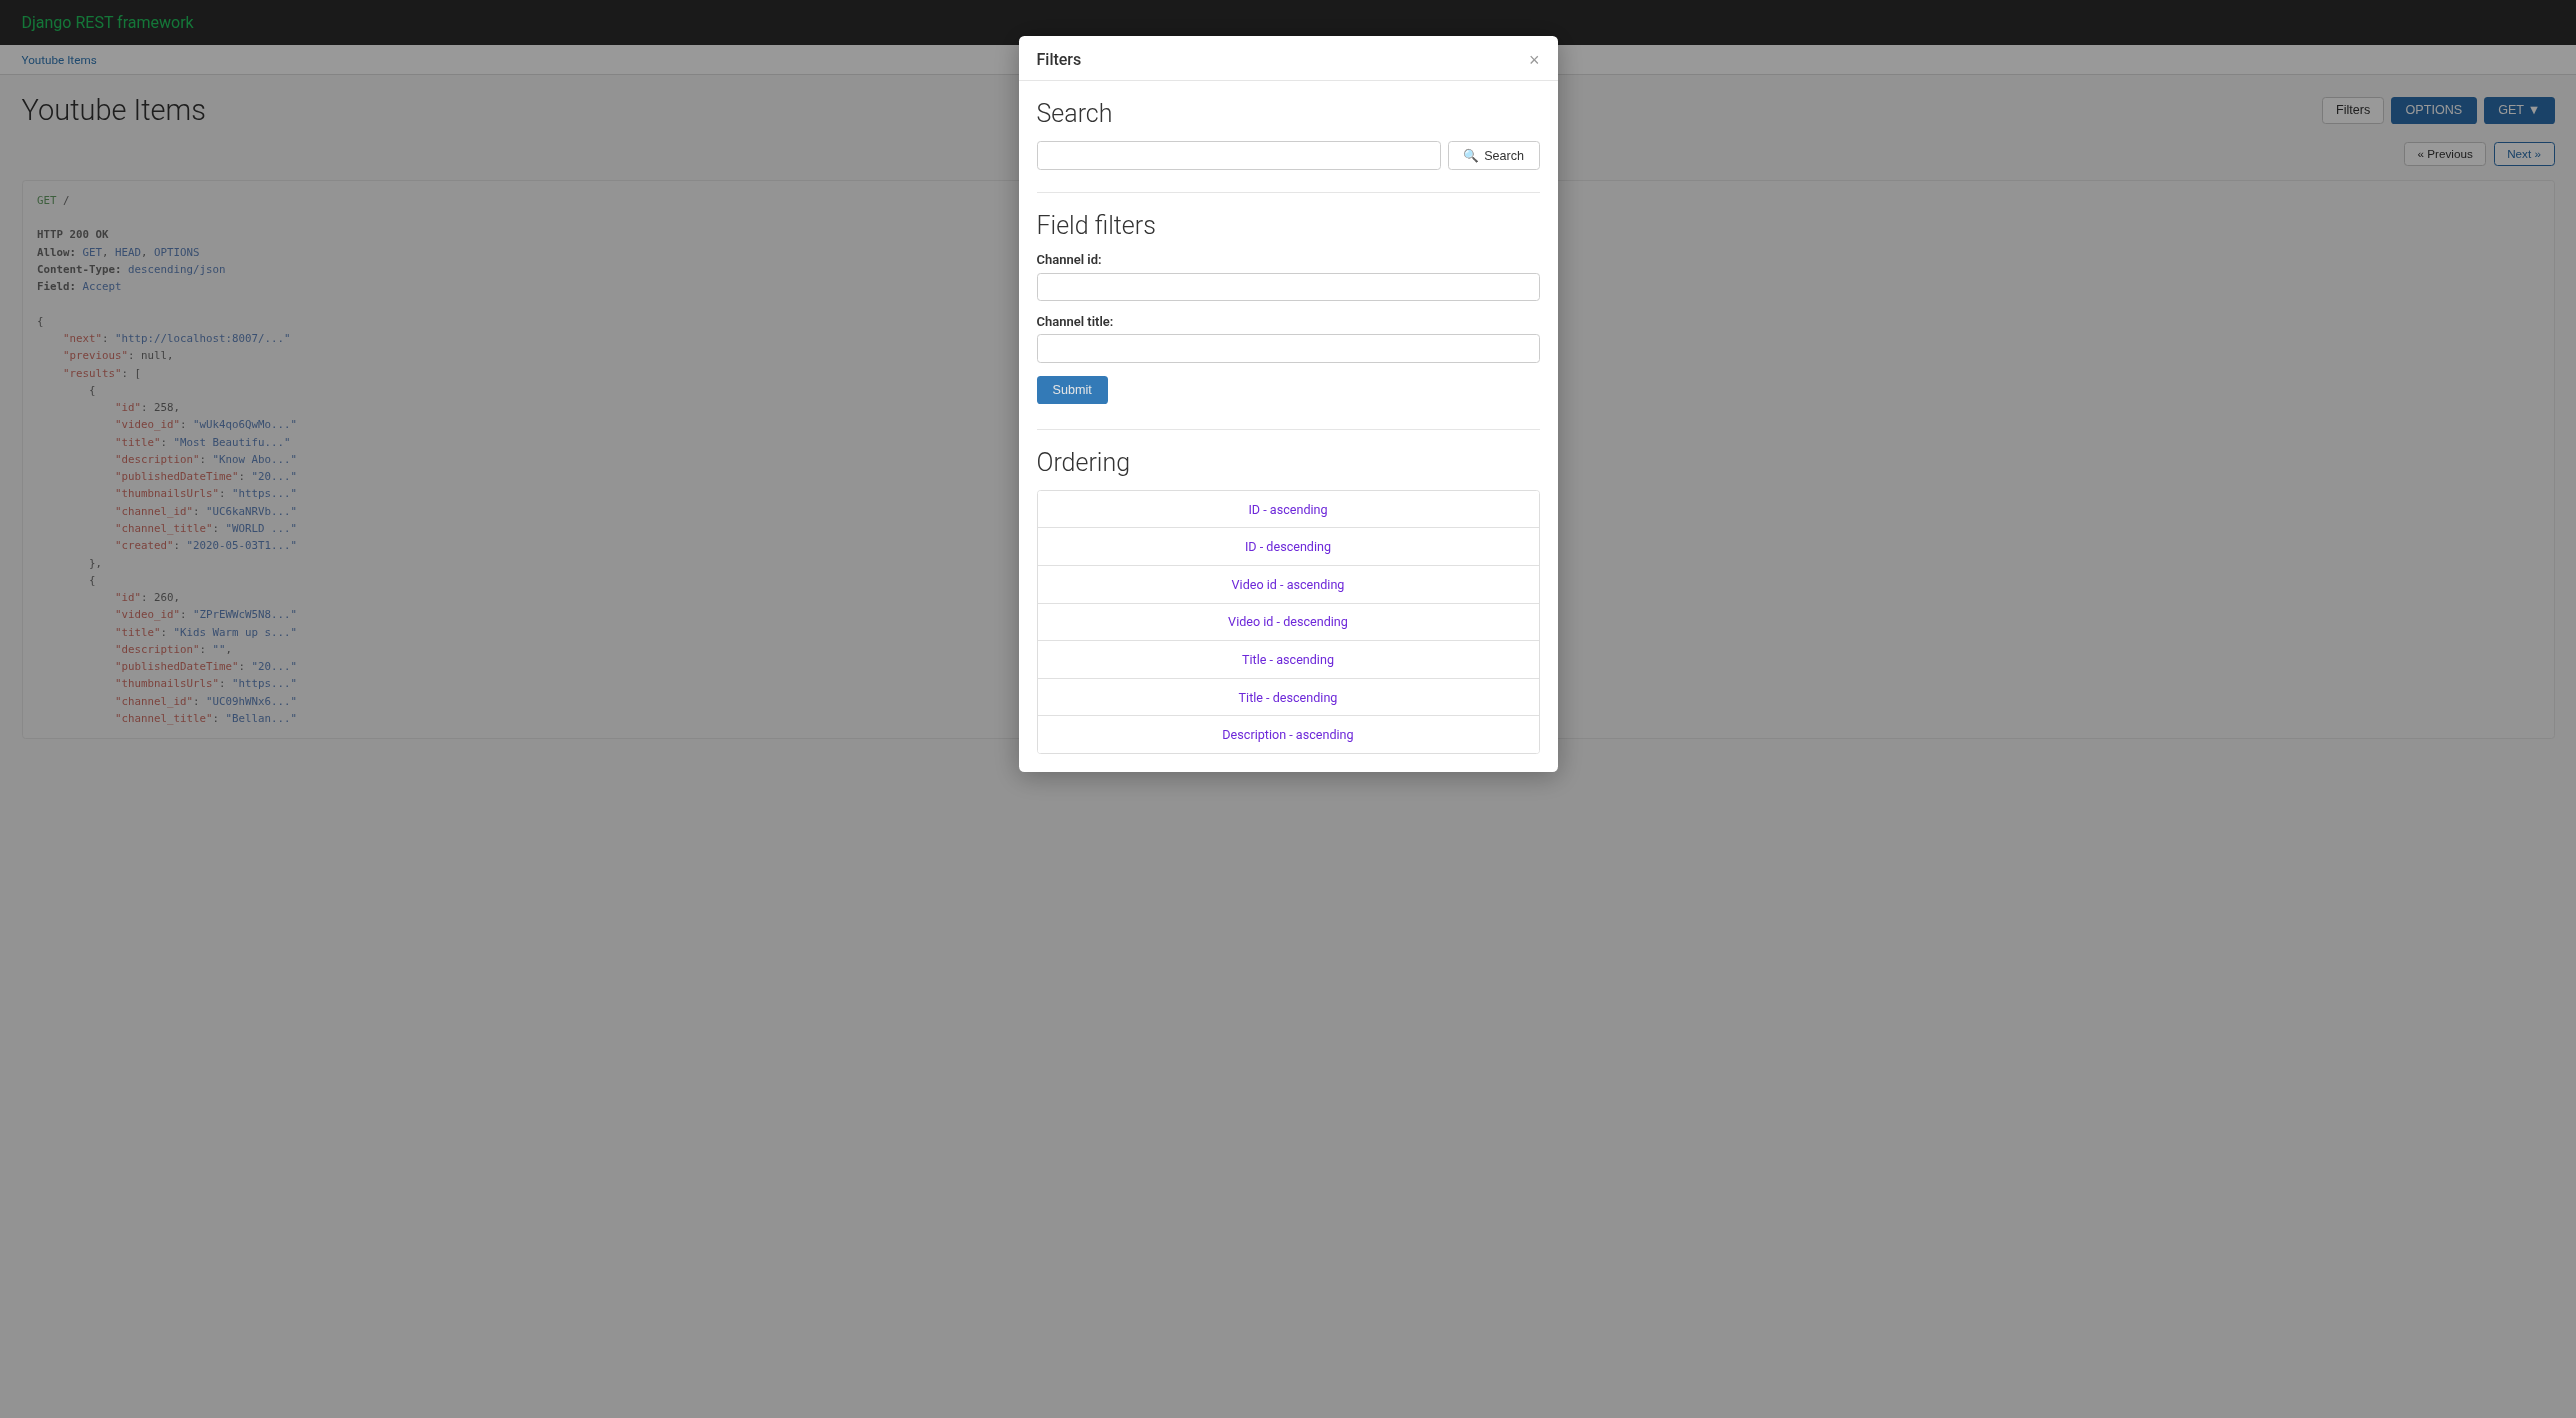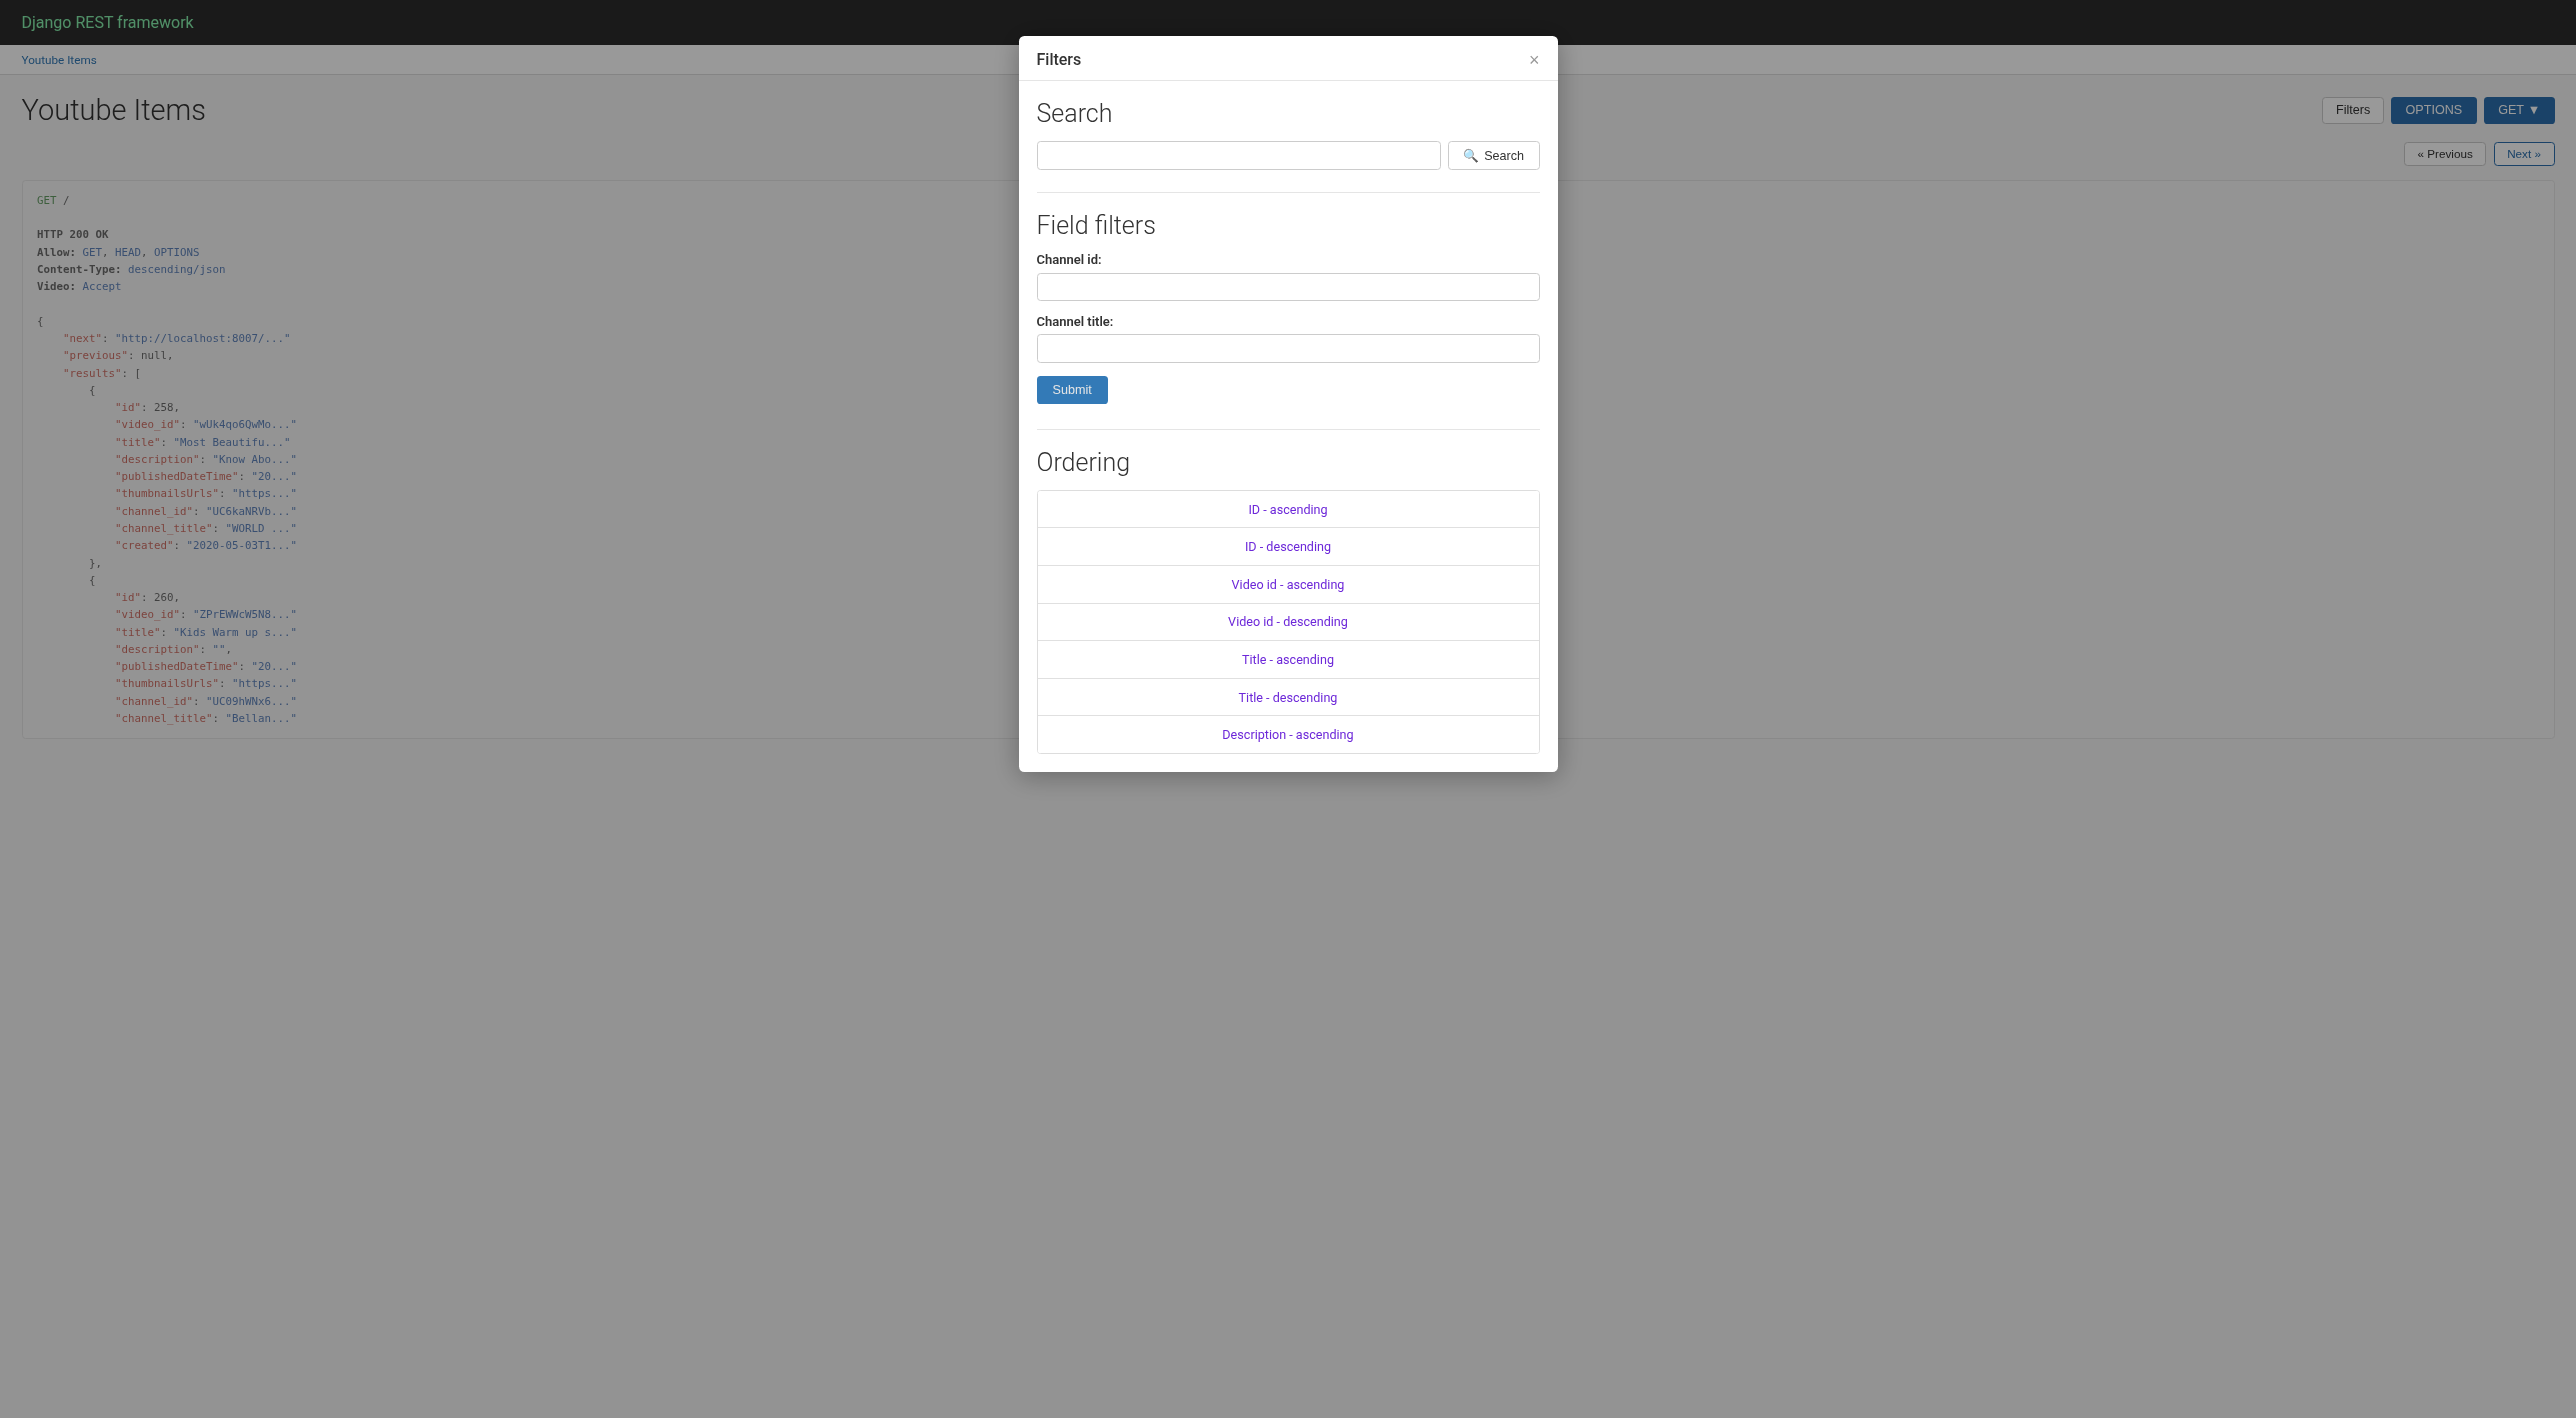--- a/index.html
+++ b/index.html
@@ -19,21 +19,21 @@
 
     .top-nav {
       background: #2c2c2c;
       padding: 0 21.5px;
       height: 45px;
       display: flex;
       align-items: center;
     }
 
     .top-nav-title {
-      color: #86efac;
+      color: #22c55e;
       font-size: 16px;
       font-weight: 400;
     }
 
     .breadcrumb-bar {
       background: #fff;
       border-bottom: 0.9px solid #ddd;
       padding: 7.2px 21.5px;
     }
 
@@ -328,21 +328,21 @@
       <div class="code-bold">HTTP 200 OK</div>
       <div>
         <span class="code-bold">Allow: </span>
         <span class="code-blue">GET</span>, <span class="code-blue">HEAD</span>, <span class="code-blue">OPTIONS</span>
       </div>
       <div>
         <span class="code-bold">Content-Type: </span>
         <span class="code-blue">descending/json</span>
       </div>
       <div>
-        <span class="code-bold">Video: </span>
+        <span class="code-bold">Field: </span>
         <span class="code-blue">Accept</span>
       </div>
       <br>
       <div>
         <div>{</div>
         <div>&nbsp;&nbsp;&nbsp;&nbsp;<span class="code-red">"next"</span>: <span class="code-blue">"http://localhost:8007/..."</span></div>
         <div>&nbsp;&nbsp;&nbsp;&nbsp;<span class="code-red">"previous"</span>: null,</div>
         <div>&nbsp;&nbsp;&nbsp;&nbsp;<span class="code-red">"results"</span>: [</div>
         <div>&nbsp;&nbsp;&nbsp;&nbsp;&nbsp;&nbsp;&nbsp;&nbsp;{</div>
         <div>&nbsp;&nbsp;&nbsp;&nbsp;&nbsp;&nbsp;&nbsp;&nbsp;&nbsp;&nbsp;&nbsp;&nbsp;<span class="code-red">"id"</span>: 258,</div>

